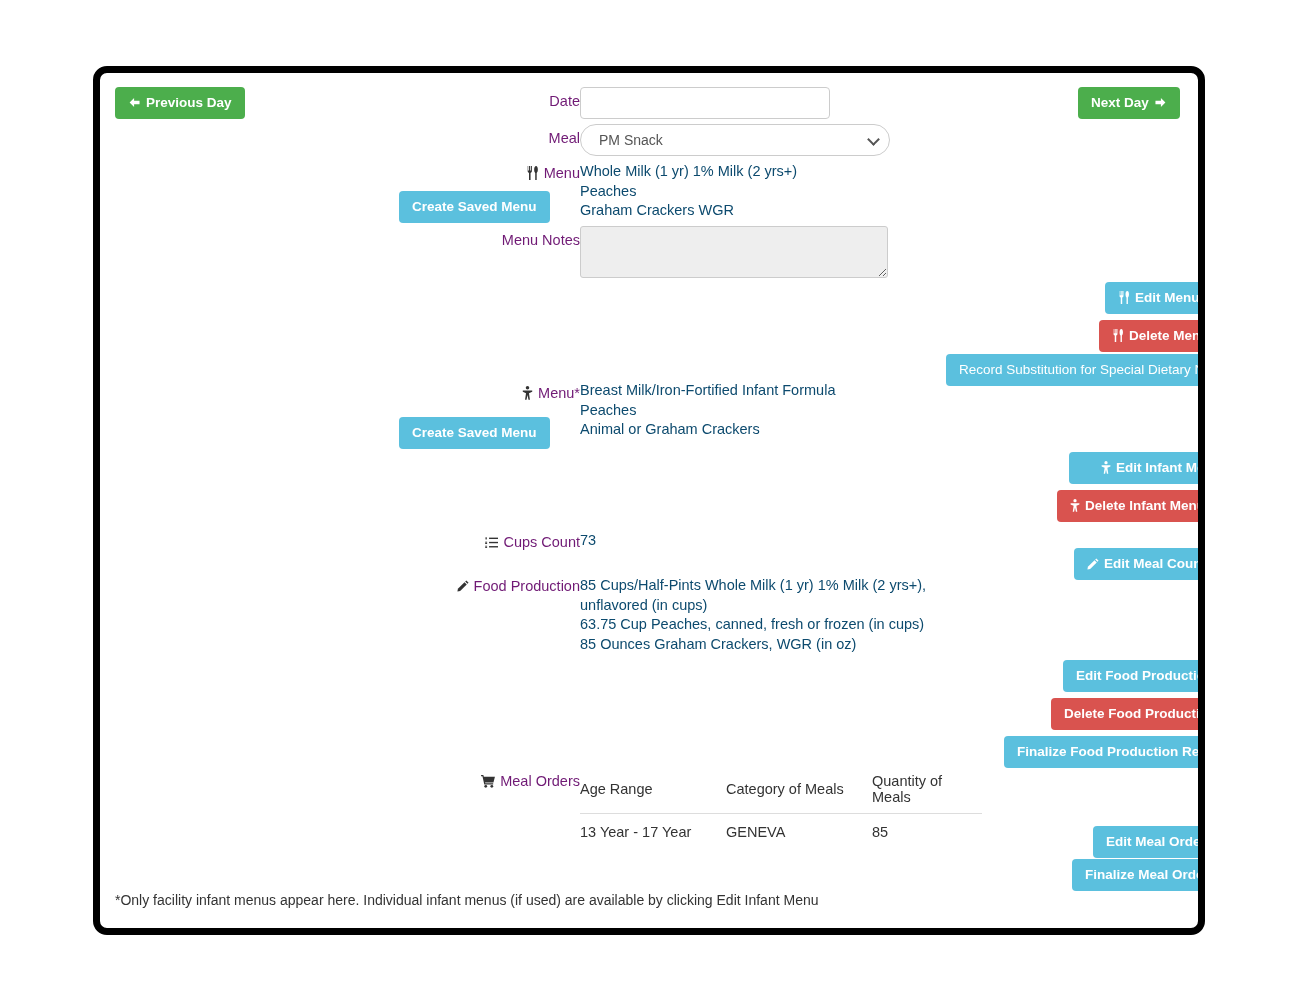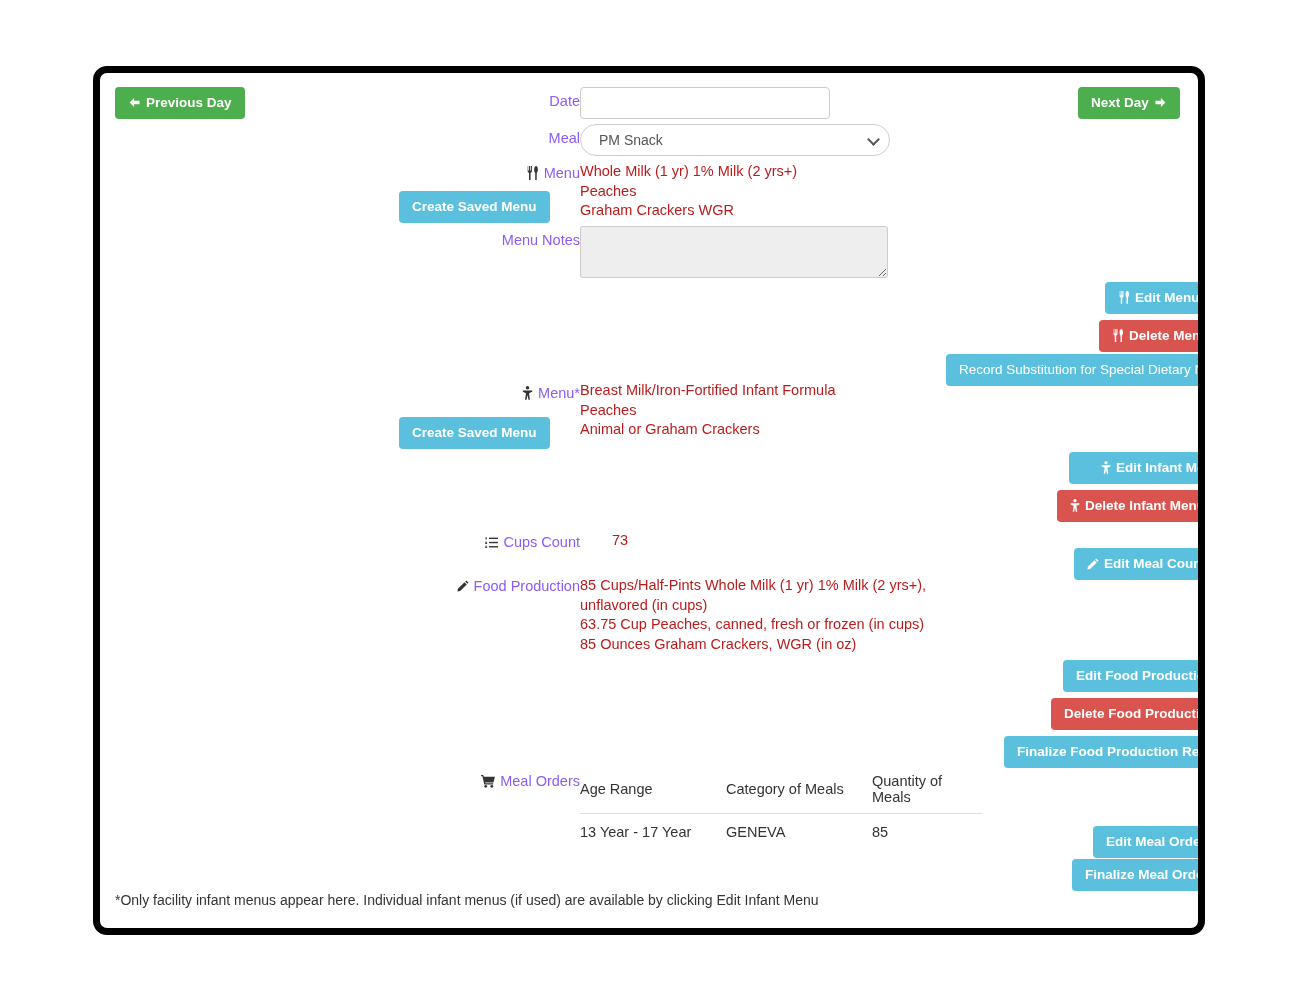--- a/index.html
+++ b/index.html
@@ -39,31 +39,31 @@
     cursor: pointer;
     white-space: nowrap;
   }
   .btn-green { background: #4cae4c; }
   .btn-info  { background: #5bc0de; }
   .btn-danger{ background: #d9534f; }
 
   
   .lbl {
     font-size: 14.5px;
-    color: #8b5cf6;
+    color: #701a75;
     text-align: right;
     white-space: nowrap;
     display: flex;
     align-items: center;
     justify-content: flex-end;
     gap: 5px;
   }
   .val {
     font-size: 14.5px;
-    color: #b91c1c;
+    color: #0c4a6e;
     line-height: 19.5px;
   }
   .val div { white-space: nowrap; }
 
   
   .txtinput {
     width: 250px; height: 32px;
     border: 1px solid #cccccc;
     border-radius: 4px;
     background: #ffffff;
@@ -249,21 +249,21 @@
         <rect x="5" y="12.4" width="11" height="1.7"></rect>
         <rect x="0.6" y="1.6" width="1.6" height="2.6"></rect>
         <rect x="0.2" y="7" width="2.4" height="1.2"></rect>
         <rect x="0.2" y="8.6" width="2.4" height="1.2"></rect>
         <rect x="0.2" y="12" width="2.4" height="1.1"></rect>
         <rect x="0.2" y="13.6" width="2.4" height="1.1"></rect>
       </svg>
     </span>
     <span>Cups Count</span>
   </div>
-  <div class="val abs" style="left:480px; top:458px;margin-left:32px;">73</div>
+  <div class="val abs" style="left:480px; top:458px;">73</div>
 
   <button class="btn btn-info abs" style="left:974px; top:475px;">
     <span>
       <svg class="ic" width="12" height="12" viewBox="0 0 16 16" fill="#fff">
         <path d="M12.4 0.6 15.4 3.6 13.9 5.1 10.9 2.1z"></path>
         <path d="M10 3 13 6 4.2 14.8 0.6 15.4 1.2 11.8z"></path>
       </svg>
     </span>
     <span>Edit Meal Count</span>
   </button>

